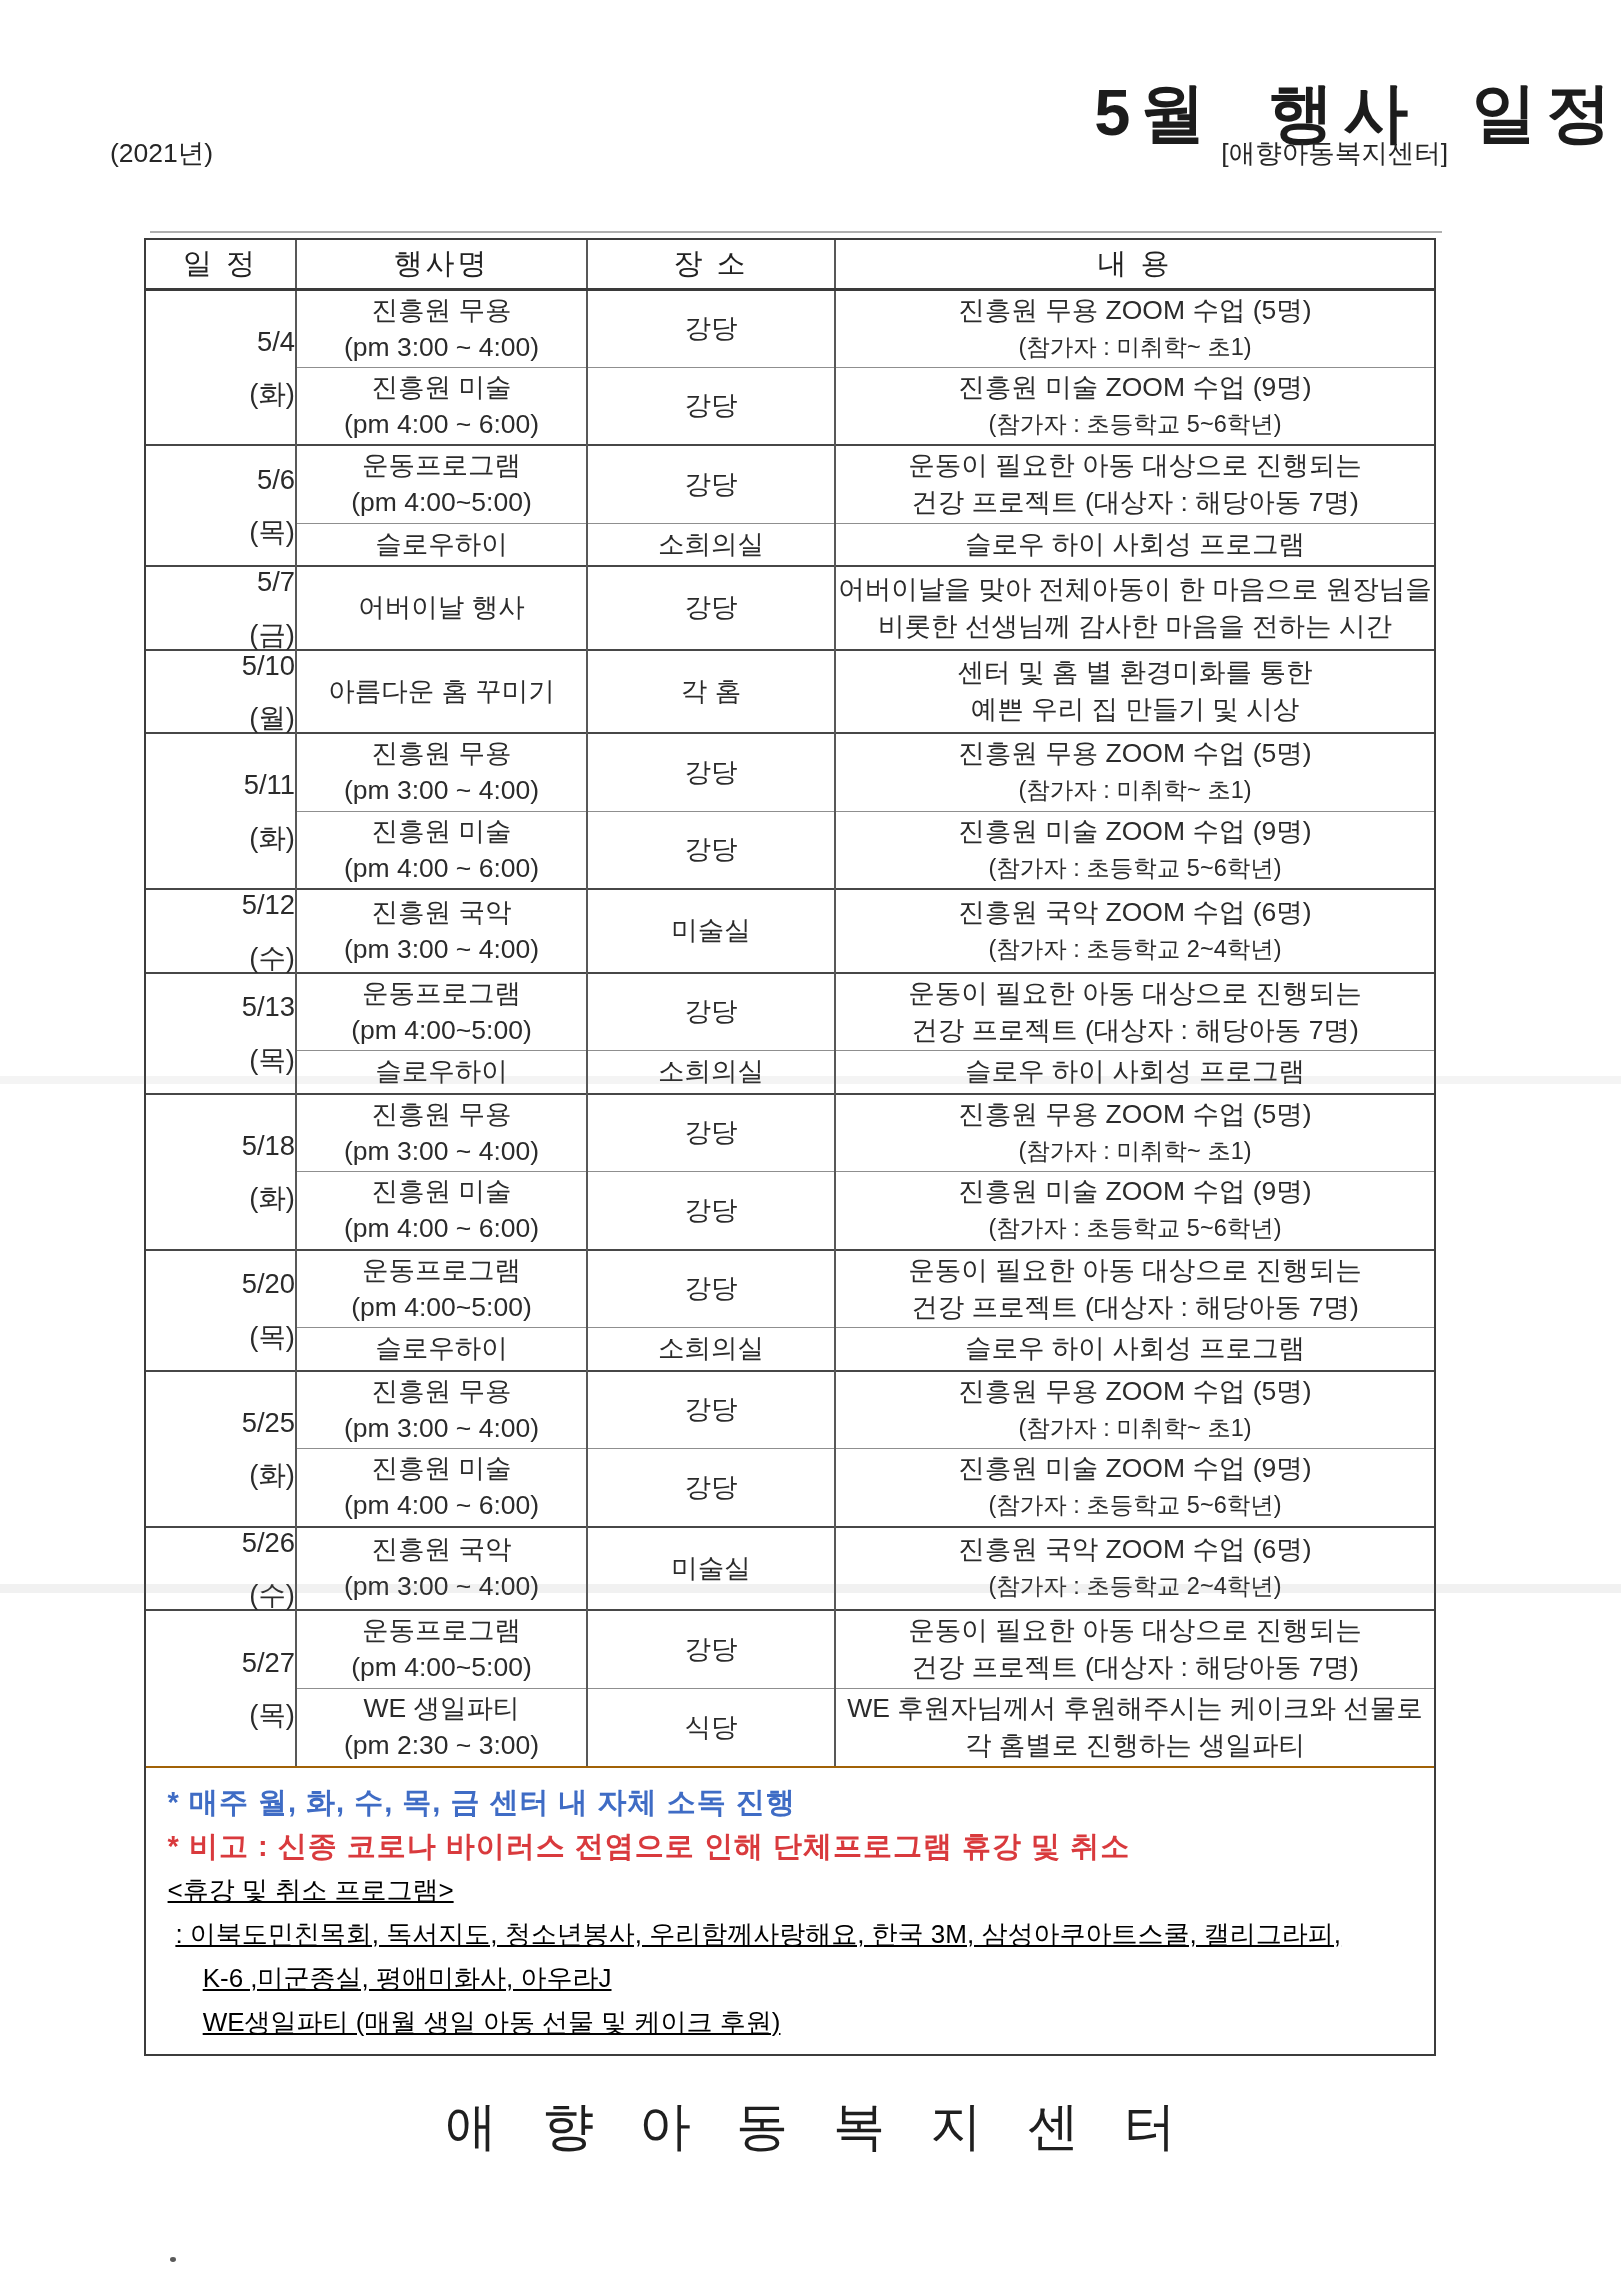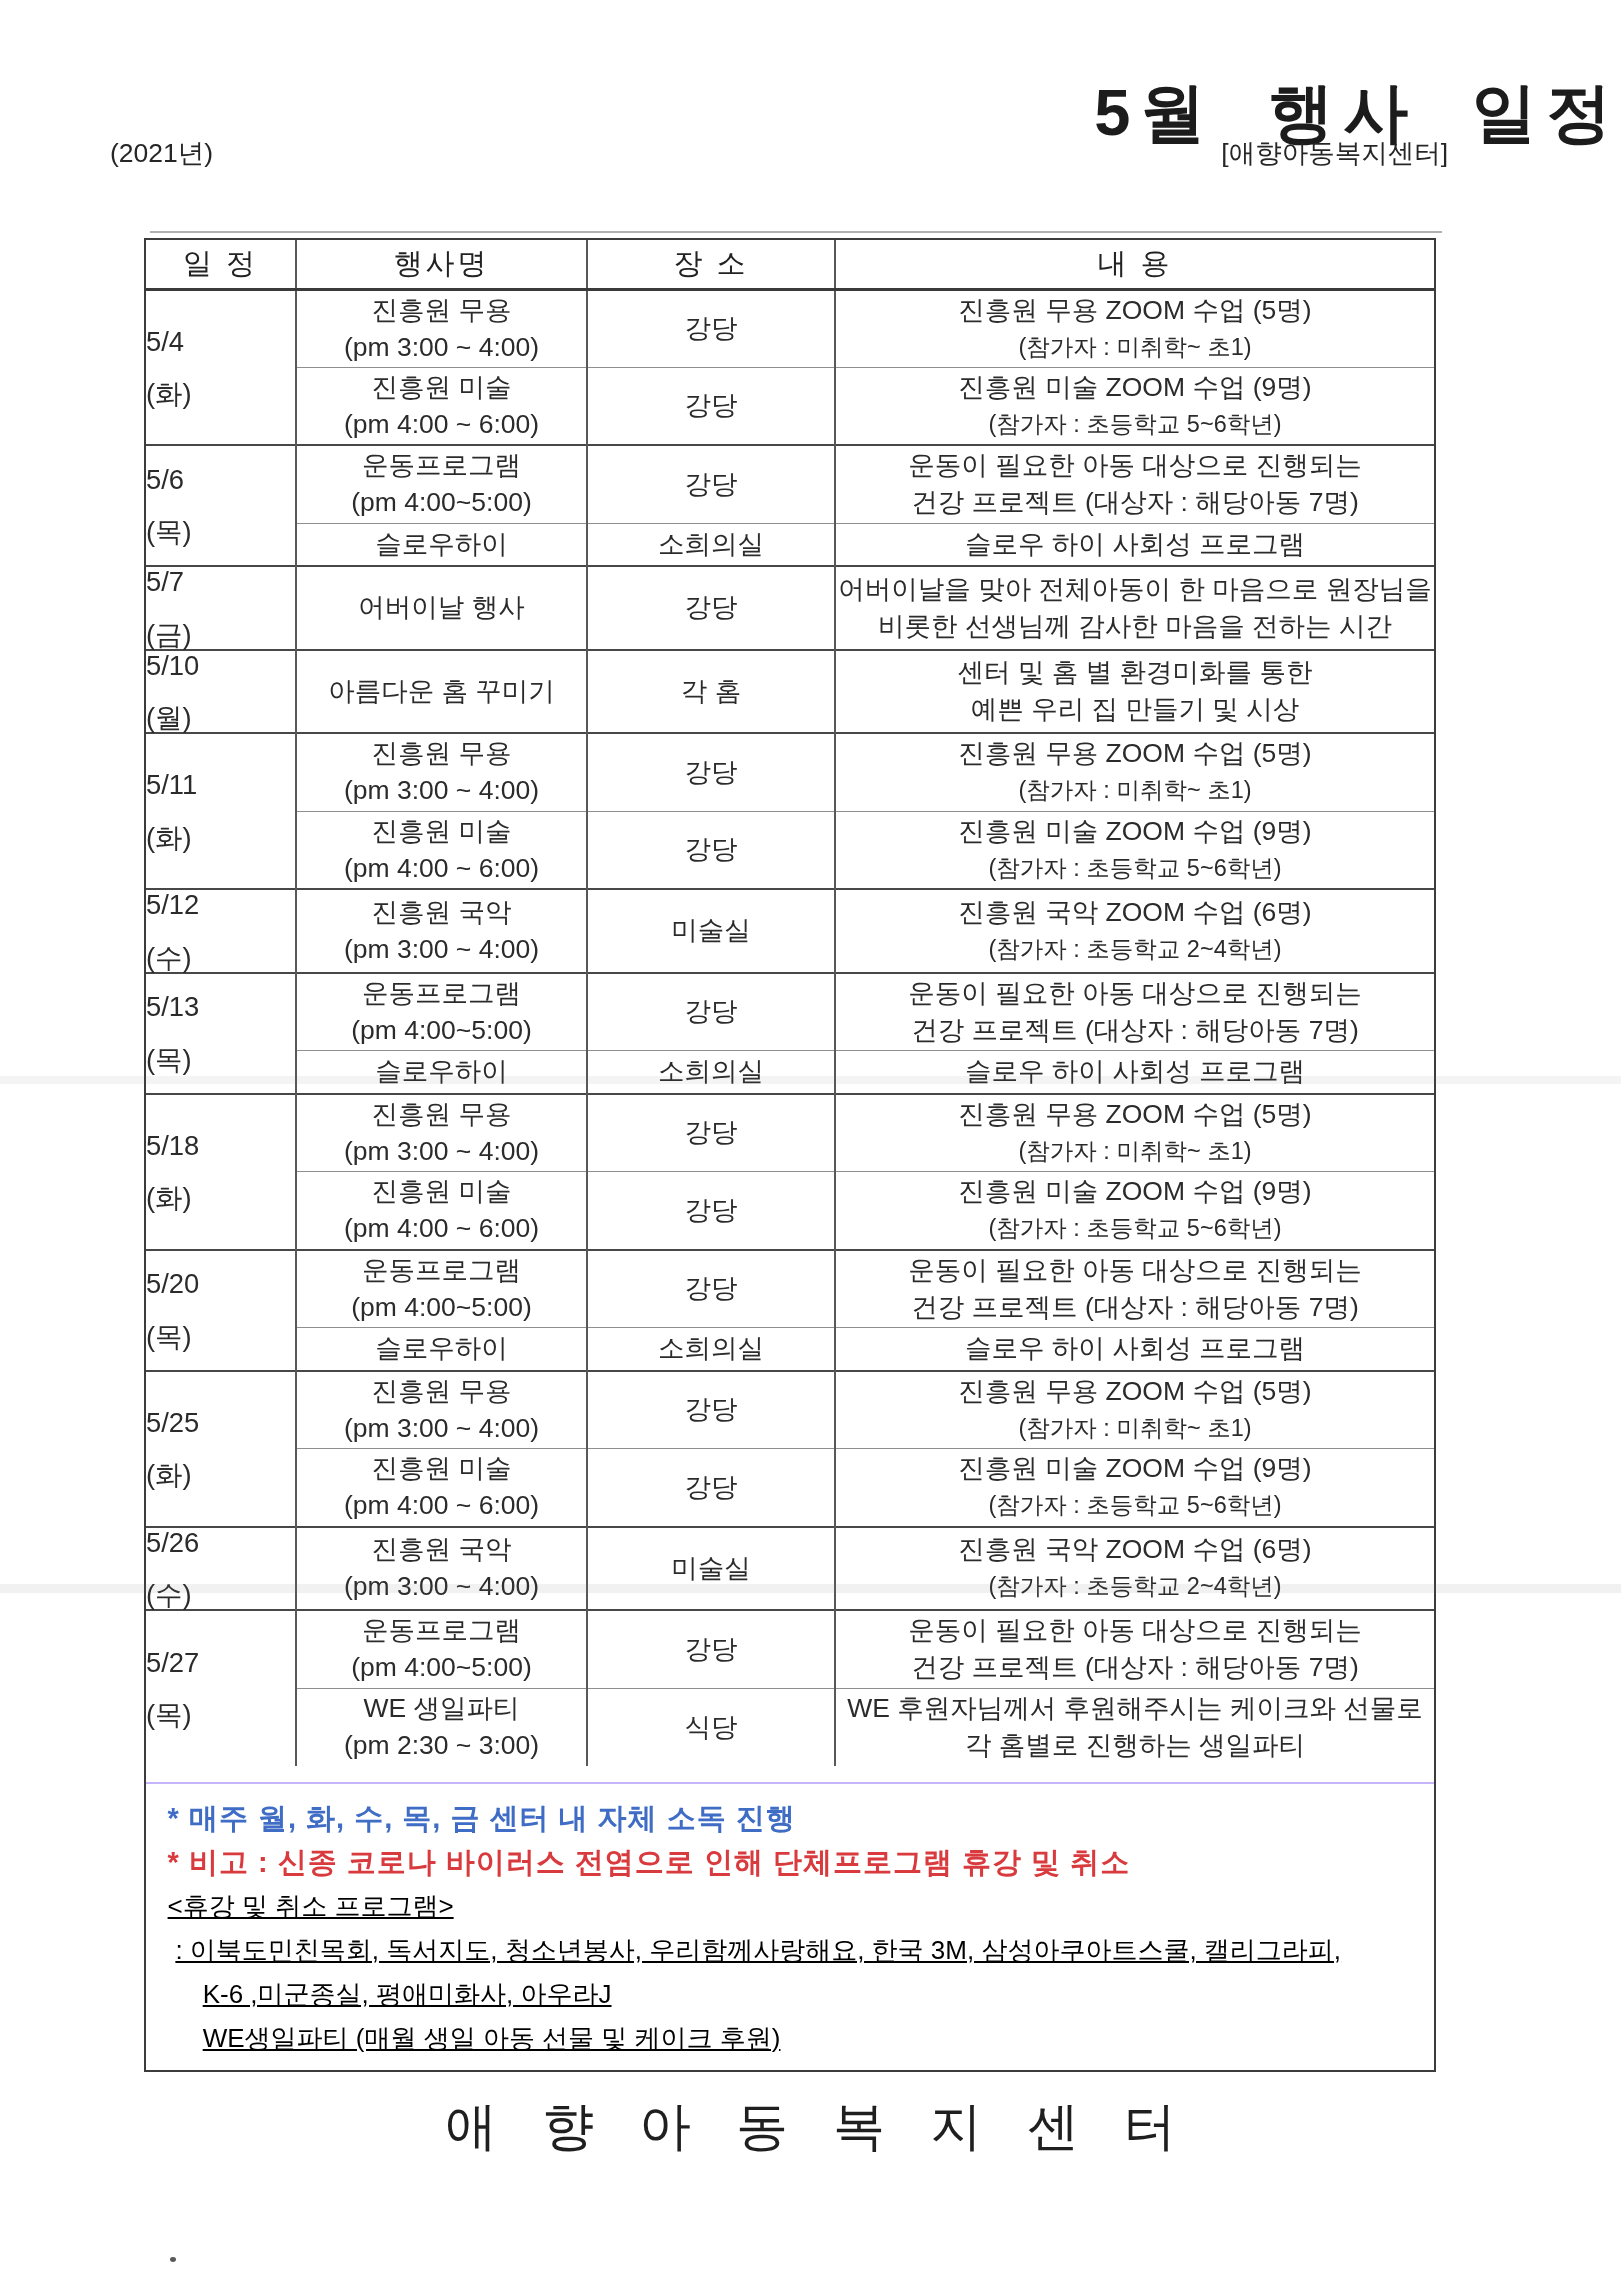--- a/index.html
+++ b/index.html
@@ -35,26 +35,26 @@
   th {
     height:49px; font-size:29px; font-weight:500; letter-spacing:2.9px;
     color:#222; border-bottom:3.9px solid #3a3a3a; background:#fff;margin-top:22px;
   }
   td { vertical-align:middle; text-align:center; font-size:26.5px; color:#2b2b2b; }
   th + th, td + td, tr.sub-row td:first-child { border-left:2px solid #585858; }
   tr.sub-row td { border-top:1px solid #8f8f8f; }
   tr.block-start td { border-top:2px solid #474747; }
   tr.tall { height:78px; }
   tr.short { height:43px; }
-  .date-cell .stack { display:flex; flex-direction:column; gap:23.5px; align-items:flex-start; }
+  .date-cell .stack { display:flex; flex-direction:column; gap:23.5px; align-items:flex-end; }
   .date-text, .day-text { font-size:27.4px; line-height:29px; }
   .event-name, .event-time, .place-text, .desc-line { line-height:37px; }
   .desc-line.small { font-size:23.5px; }
   
-  .notes { border-top:2px solid #c4b5fd; padding:11.8px 0 9.8px 15.7px;margin-top:16px; }
+  .notes { border-top:2px solid #a16207; padding:11.8px 0 9.8px 15.7px; }
   .note-line { line-height:44px; white-space:nowrap; }
   .note-strong { font-size:29px; font-weight:600; letter-spacing:1px; }
   .note-black { font-size:26px; color:#000000;text-decoration:underline; }
   .ind-a { padding-left:5.9px; }
   .ind-b { padding-left:13.7px; }
   .ind-c { padding-left:41px; }
   
   .footer-org {
     position:absolute; top:2092px; left:0; width:100%;
     text-align:center; font-size:52px; font-weight:500;

